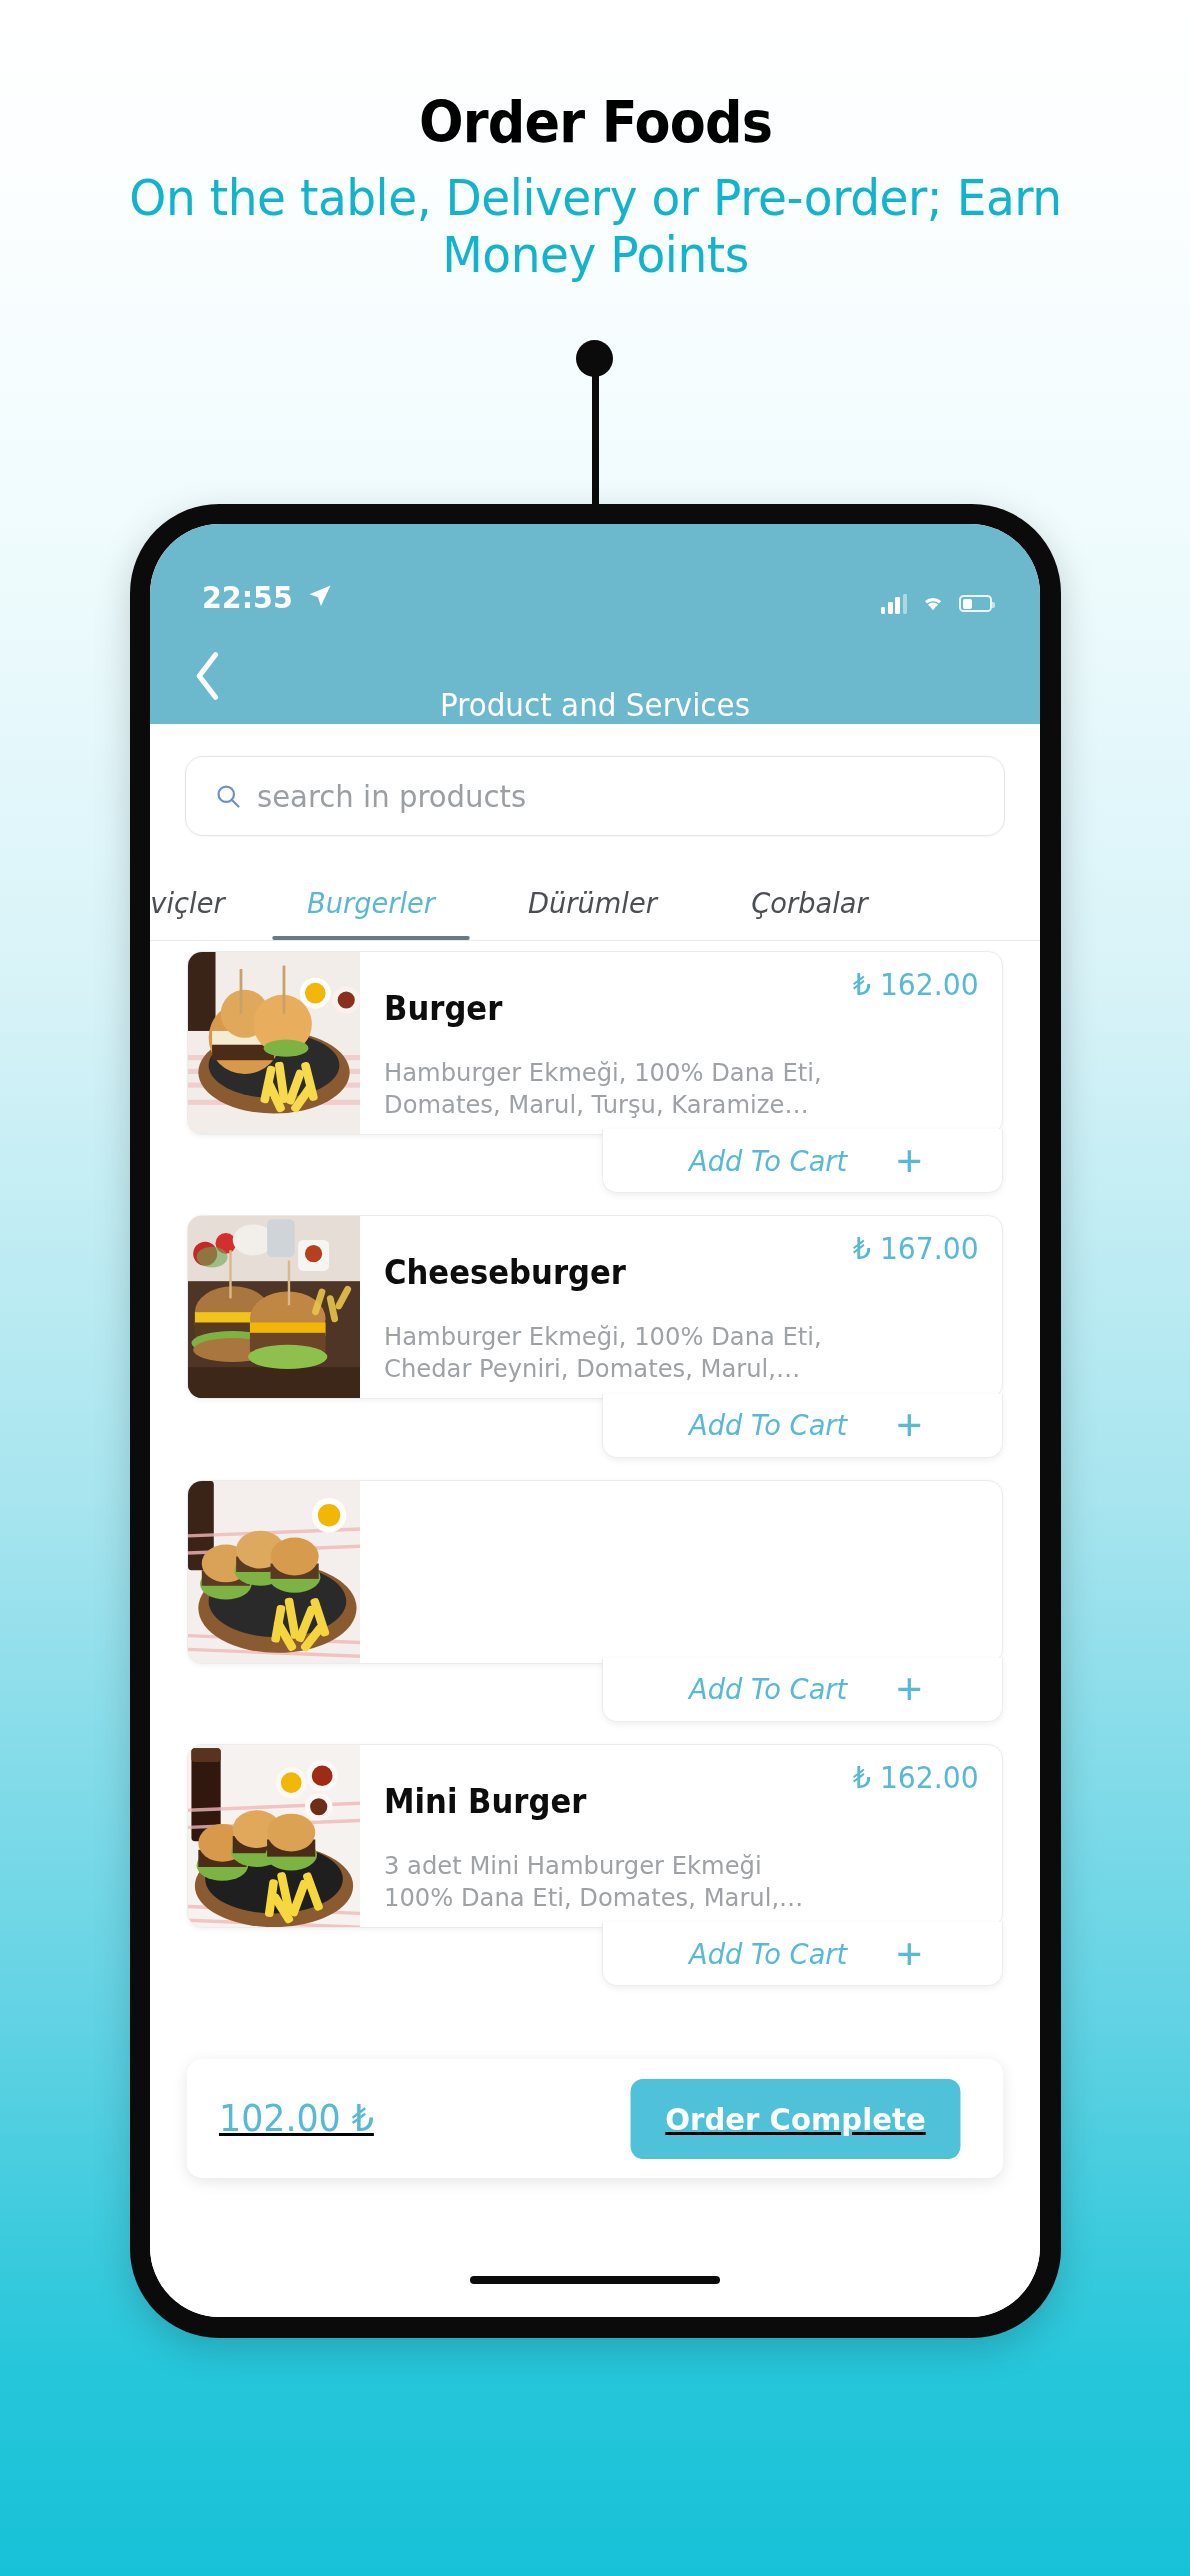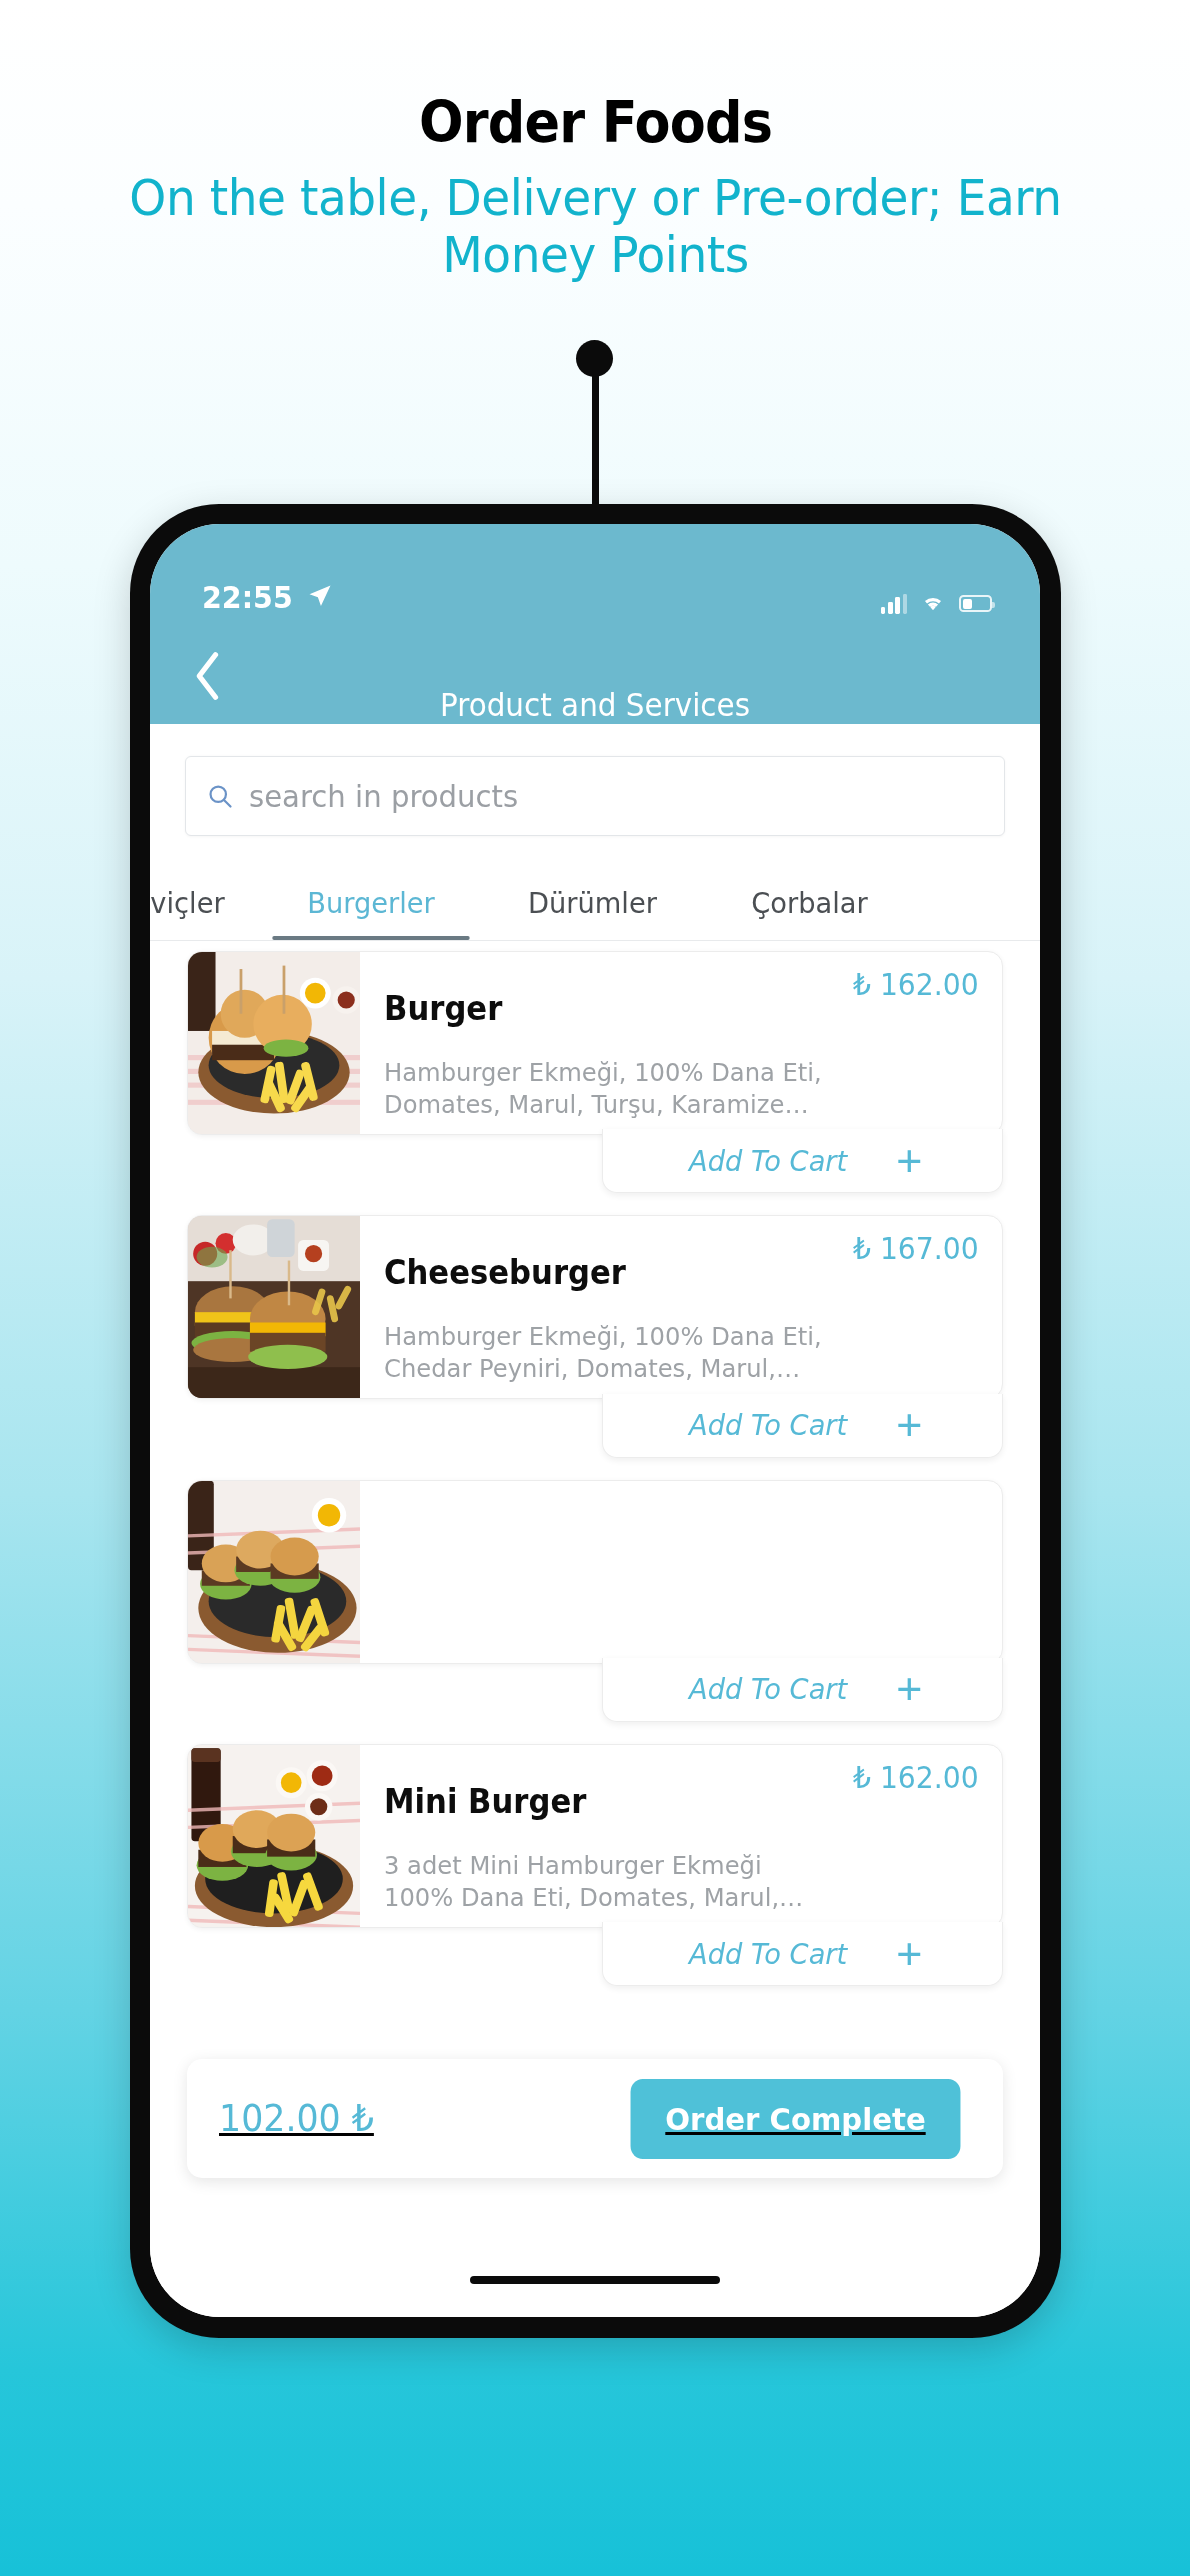--- a/index.html
+++ b/index.html
@@ -86,34 +86,34 @@
     cursor:pointer;
   }
   .nav-title{
     width:100%;text-align:center;color:#fff;
     font-family:"DejaVu Sans",sans-serif;font-size:32px;transform:scaleX(.92);
   }
 
   
   .search-wrap{padding:32px 35px 24px 35px;background:#fff;}
   .search-box{
-    height:80px;border:1.3px solid #e3e6e9;border-radius:6px;background:#fff;
-    display:flex;align-items:center;padding:0 20px;box-sizing:border-box;
+    height:80px;border:1.3px solid #e3e6e9;border-radius:18px;background:#fff;
+    display:flex;align-items:center;padding:0 28px;box-sizing:border-box;
     box-shadow:0 0.9px 2.8px rgba(0,0,0,.04);
   }
   .search-icon{margin-right:15px;display:flex;}
   .search-ph{
     color:#9b9fa4;font-family:"DejaVu Sans",sans-serif;font-size:31px;
     transform:scaleX(.94);transform-origin:left center;
   }
 
   
   .tabs{
     display:flex;align-items:flex-end;background:#fff;height:80px;
-    border-bottom:1.3px solid #e8eaec;position:relative;
+    border-bottom:1.3px solid #e8eaec;position:relative;font-style:italic;
   }
   .tab{
     flex:0 0 auto;text-align:center;
     font-family:"DejaVu Sans",sans-serif;font-size:29px;color:#4b4f53;
     padding:0 0 20.4px 0;transform:scaleX(.94);cursor:pointer;white-space:nowrap;
   }
   .tab.t0{width:139px;margin-left:-32px;}
   .tab.t1{width:228px;color:#5cb7d4;position:relative;}
   .tab.t2{width:215px;}
   .tab.t3{width:219px;}

